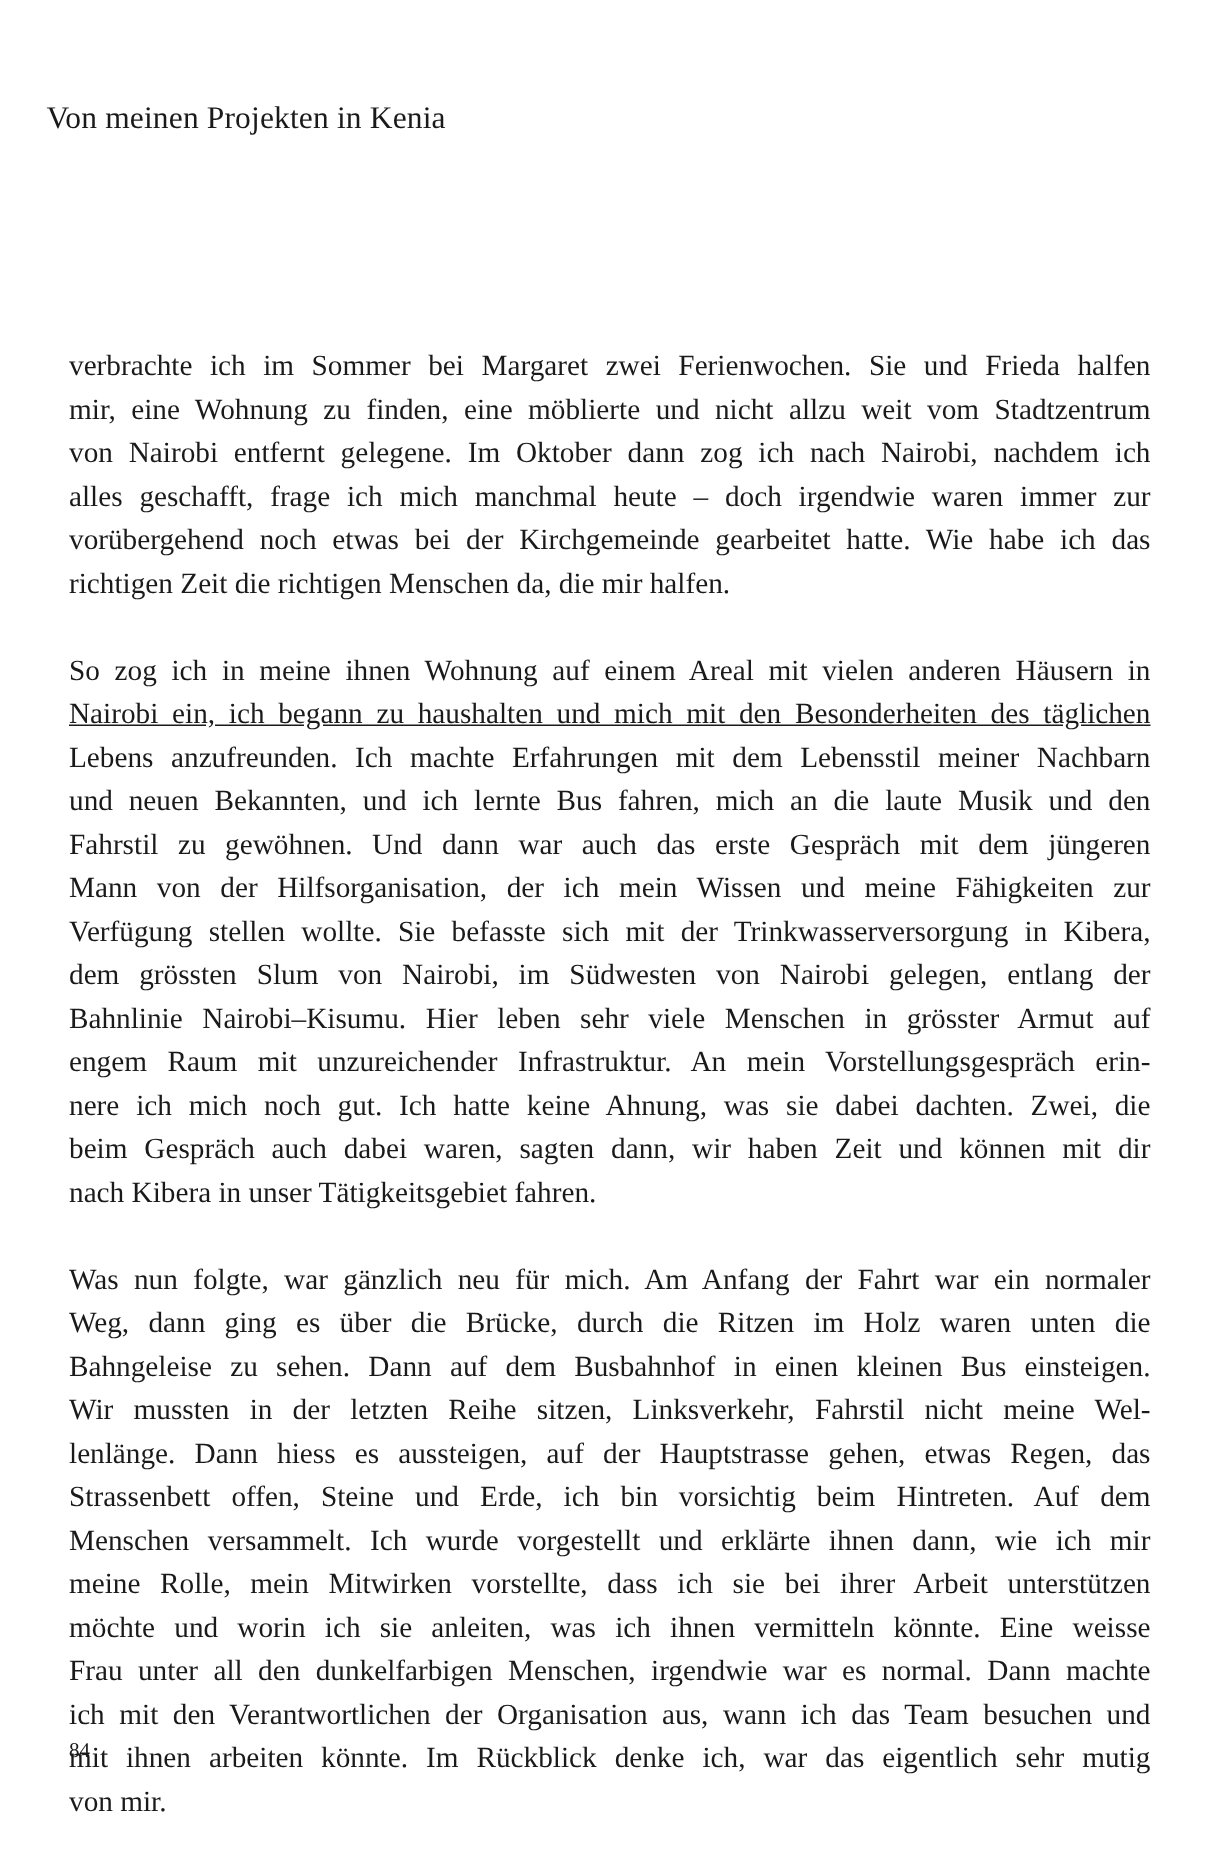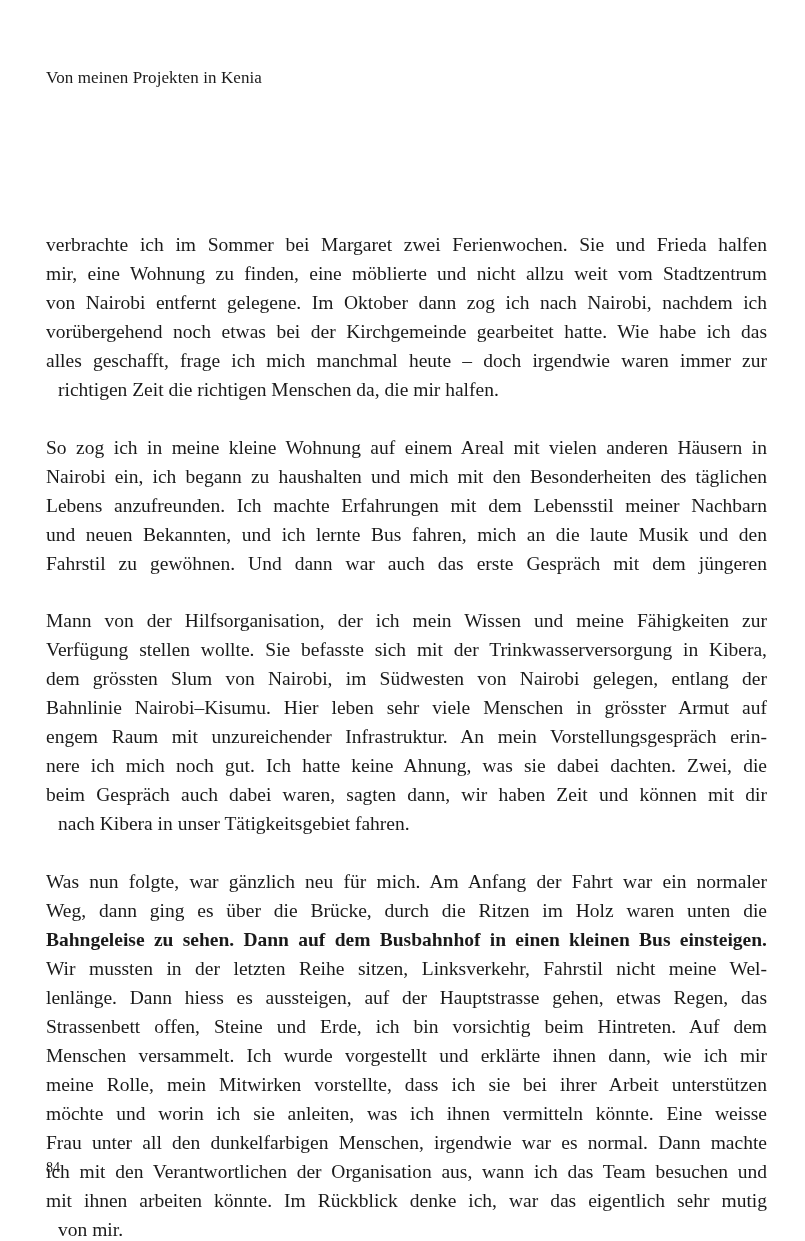--- a/index.html
+++ b/index.html
@@ -10,23 +10,23 @@
     body {
       width: 805px;
       height: 1241px;
       position: relative;
       overflow: hidden;
       font-family: "Liberation Serif", "DejaVu Serif", serif;
       color: #1a1a1a;
     }
     .running-head {
       position: absolute;
-      left: 46px;
+      left: 31px;
       top: 66px;
-      font-size: 17px;
+      font-size: 21px;
       line-height: 24px;
       letter-spacing: 0.1px;
     }
     .body-text {
       position: absolute;
       left: 46px;
       top: 198px;
       width: 721px;
       font-size: 19.5px;
       line-height: 29px;
@@ -38,63 +38,62 @@
       hyphens: manual;
     }
     .line {
       display: block;
       text-align: justify;
       text-align-last: justify;
       white-space: nowrap;
     }
     .line.last {
       text-align-last: left;
-      margin-left: 12px;
     }
     .folio {
       position: absolute;
       left: 46px;
       top: 1156px;
       font-size: 14px;
       line-height: 24px;
     }
   </style>
 </head>
 <body>
 
 <div class="running-head">Von meinen Projekten in Kenia</div>
 
 <div class="body-text">
   <p>
     <span class="line" style="white-space: normal; text-align-last: justify; margin-top: 32px;">verbrachte ich im Sommer bei Margaret zwei Ferienwochen. Sie und Frieda halfen</span>
     <span class="line" style="white-space: normal; text-align-last: justify;">mir, eine Wohnung zu finden, eine möblierte und nicht allzu weit vom Stadtzentrum</span>
     <span class="line" style="white-space: normal; text-align-last: justify;">von Nairobi entfernt gelegene. Im Oktober dann zog ich nach Nairobi, nachdem ich</span>
+    <span class="line" style="white-space: normal; text-align-last: justify;">alles geschafft, frage ich mich manchmal heute – doch irgendwie waren immer zur</span>
     <span class="line" style="white-space: normal; text-align-last: justify;">vorübergehend noch etwas bei der Kirchgemeinde gearbeitet hatte. Wie habe ich das</span>
-    <span class="line" style="white-space: normal; text-align-last: justify;">alles geschafft, frage ich mich manchmal heute – doch irgendwie waren immer zur</span>
     <span class="line last">richtigen Zeit die richtigen Menschen da, die mir halfen.</span>
   </p>
   <p>
-    <span class="line" style="white-space: normal; text-align-last: justify;">So zog ich in meine kleine Wohnung auf einem Areal mit vielen anderen Häusern in</span>
-    <span class="line" style="white-space: normal; text-align-last: justify;">Nairobi ein, ich begann zu haushalten und mich mit den Besonderheiten des täglichen</span>
+    <span class="line" style="white-space: normal; text-align-last: justify;">So zog ich in meine ihnen Wohnung auf einem Areal mit vielen anderen Häusern in</span>
+    <span class="line" style="white-space: normal; text-align-last: justify; text-decoration: underline;">Nairobi ein, ich begann zu haushalten und mich mit den Besonderheiten des täglichen</span>
     <span class="line" style="white-space: normal; text-align-last: justify;">Lebens anzufreunden. Ich machte Erfahrungen mit dem Lebensstil meiner Nachbarn</span>
     <span class="line" style="white-space: normal; text-align-last: justify;">und neuen Bekannten, und ich lernte Bus fahren, mich an die laute Musik und den</span>
     <span class="line" style="white-space: normal; text-align-last: justify;">Fahrstil zu gewöhnen. Und dann war auch das erste Gespräch mit dem jüngeren</span>
-    <span class="line" style="white-space: normal; text-align-last: justify; margin-top: 28px;">Mann von der Hilfsorganisation, der ich mein Wissen und meine Fähigkeiten zur</span>
+    <span class="line" style="white-space: normal; text-align-last: justify;">Mann von der Hilfsorganisation, der ich mein Wissen und meine Fähigkeiten zur</span>
     <span class="line" style="white-space: normal; text-align-last: justify;">Verfügung stellen wollte. Sie befasste sich mit der Trinkwasserversorgung in Kibera,</span>
     <span class="line" style="white-space: normal; text-align-last: justify;">dem grössten Slum von Nairobi, im Südwesten von Nairobi gelegen, entlang der</span>
     <span class="line" style="white-space: normal; text-align-last: justify;">Bahnlinie Nairobi–Kisumu. Hier leben sehr viele Menschen in grösster Armut auf</span>
     <span class="line" style="white-space: normal; text-align-last: justify;">engem Raum mit unzureichender Infrastruktur. An mein Vorstellungsgespräch erin-</span>
     <span class="line" style="white-space: normal; text-align-last: justify;">nere ich mich noch gut. Ich hatte keine Ahnung, was sie dabei dachten. Zwei, die</span>
     <span class="line" style="white-space: normal; text-align-last: justify;">beim Gespräch auch dabei waren, sagten dann, wir haben Zeit und können mit dir</span>
     <span class="line last">nach Kibera in unser Tätigkeitsgebiet fahren.</span>
   </p>
   <p>
     <span class="line" style="white-space: normal; text-align-last: justify;">Was nun folgte, war gänzlich neu für mich. Am Anfang der Fahrt war ein normaler</span>
     <span class="line" style="white-space: normal; text-align-last: justify;">Weg, dann ging es über die Brücke, durch die Ritzen im Holz waren unten die</span>
-    <span class="line" style="white-space: normal; text-align-last: justify; font-weight: bold;">Bahngeleise zu sehen. Dann auf dem Busbahnhof in einen kleinen Bus einsteigen.</span>
+    <span class="line" style="white-space: normal; text-align-last: justify;">Bahngeleise zu sehen. Dann auf dem Busbahnhof in einen kleinen Bus einsteigen.</span>
     <span class="line" style="white-space: normal; text-align-last: justify;">Wir mussten in der letzten Reihe sitzen, Linksverkehr, Fahrstil nicht meine Wel-</span>
     <span class="line" style="white-space: normal; text-align-last: justify;">lenlänge. Dann hiess es aussteigen, auf der Hauptstrasse gehen, etwas Regen, das</span>
     <span class="line" style="white-space: normal; text-align-last: justify;">Strassenbett offen, Steine und Erde, ich bin vorsichtig beim Hintreten. Auf dem</span>
     <span class="line" style="white-space: normal; text-align-last: justify;">Menschen versammelt. Ich wurde vorgestellt und erklärte ihnen dann, wie ich mir</span>
     <span class="line" style="white-space: normal; text-align-last: justify;">meine Rolle, mein Mitwirken vorstellte, dass ich sie bei ihrer Arbeit unterstützen</span>
     <span class="line" style="white-space: normal; text-align-last: justify;">möchte und worin ich sie anleiten, was ich ihnen vermitteln könnte. Eine weisse</span>
     <span class="line" style="white-space: normal; text-align-last: justify;">Frau unter all den dunkelfarbigen Menschen, irgendwie war es normal. Dann machte</span>
     <span class="line" style="white-space: normal; text-align-last: justify;">ich mit den Verantwortlichen der Organisation aus, wann ich das Team besuchen und</span>
     <span class="line" style="white-space: normal; text-align-last: justify;">mit ihnen arbeiten könnte. Im Rückblick denke ich, war das eigentlich sehr mutig</span>
     <span class="line last">von mir.</span>

